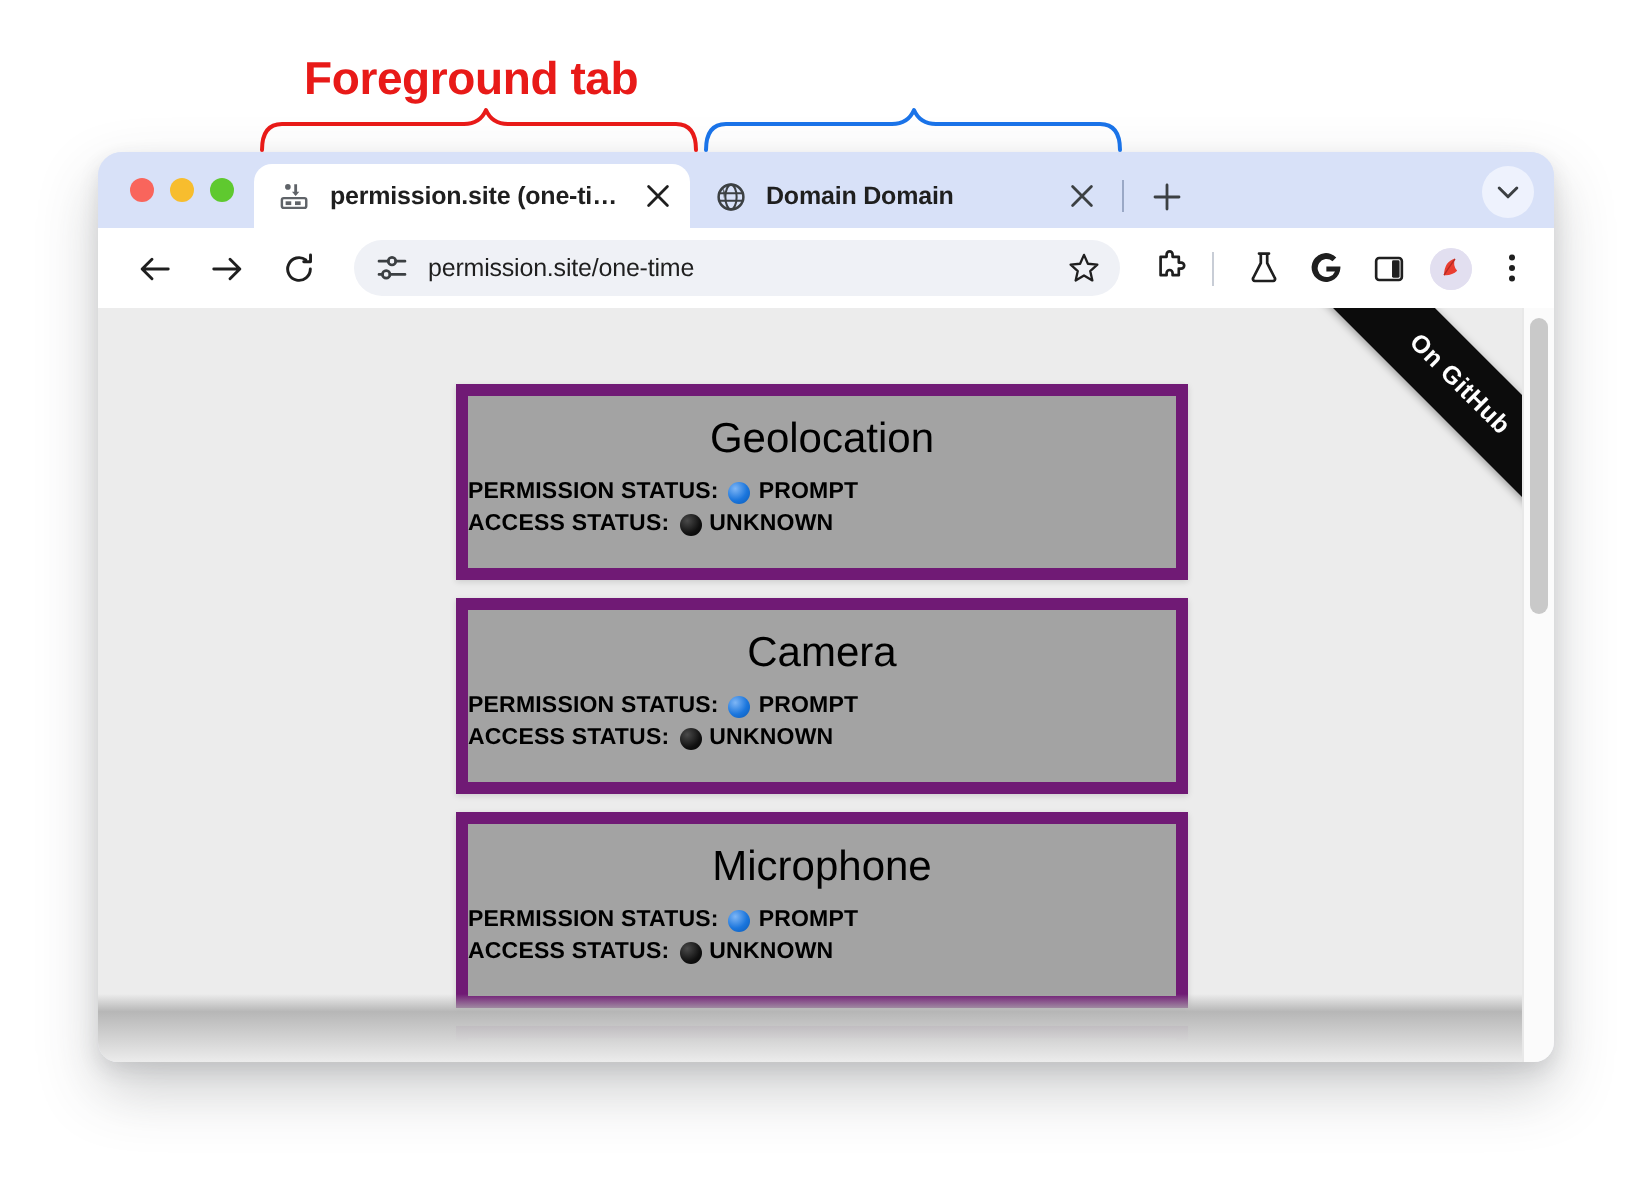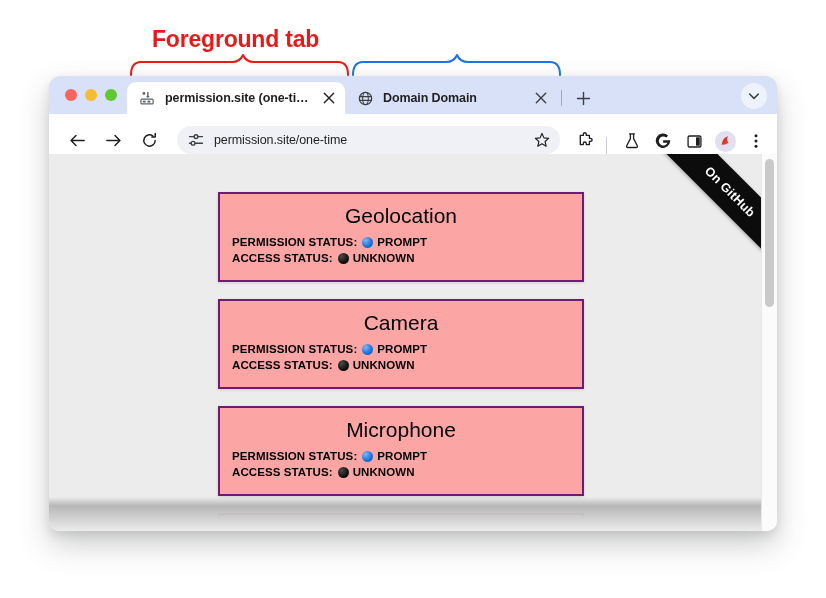--- a/index.html
+++ b/index.html
@@ -143,21 +143,21 @@
     align-items: center;
     justify-content: center;
     flex: none;
   }
 
   
   .toolbar {
     height: 40px;
     background: #ffffff;
     display: flex;
-    align-items: flex-end;
+    align-items: center;
     padding: 0 8px 0 14px;
     flex: none;
     box-sizing: border-box;
   }
   .nav-btn {
     width: 28px; height: 28px;
     display: flex;
     align-items: center;
     justify-content: center;
     flex: none;
@@ -230,42 +230,41 @@
     position: relative;
     overflow: hidden;
   }
   .cards-area {
     position: absolute;
     left: 0; top: 0; right: 16px; bottom: 0;
     overflow: hidden;
   }
   .card {
     position: absolute;
-    left: 169px;
+    left: 179px;
     width: 366px;
-    background: #fca5a5;
-    border: 2px solid #701a75;
+    background: #a3a3a3;
+    border: 6px solid #701a75;
     box-shadow: 0 1px 3px rgba(0,0,0,0.13);
     box-sizing: border-box;
     padding: 10px 0 12px 0;
   }
   .card-title {
     text-align: center;
     font-family: "Liberation Sans", sans-serif;
     font-size: 21px;
     font-weight: normal;
     color: #000000;
     margin: 0 0 8px 0;
     letter-spacing: 0px;
   }
   .status-line {
     font-size: 11.5px;
     font-weight: bold;
     color: #000000;
-    padding-left: 12px;
     margin-bottom: 4px;
     letter-spacing: 0.1px;
     display: flex;
     align-items: center;
     text-align: right;
   }
   .status-label { font-weight: bold; }
   .dot {
     width: 11px; height: 11px;
     border-radius: 50%;

